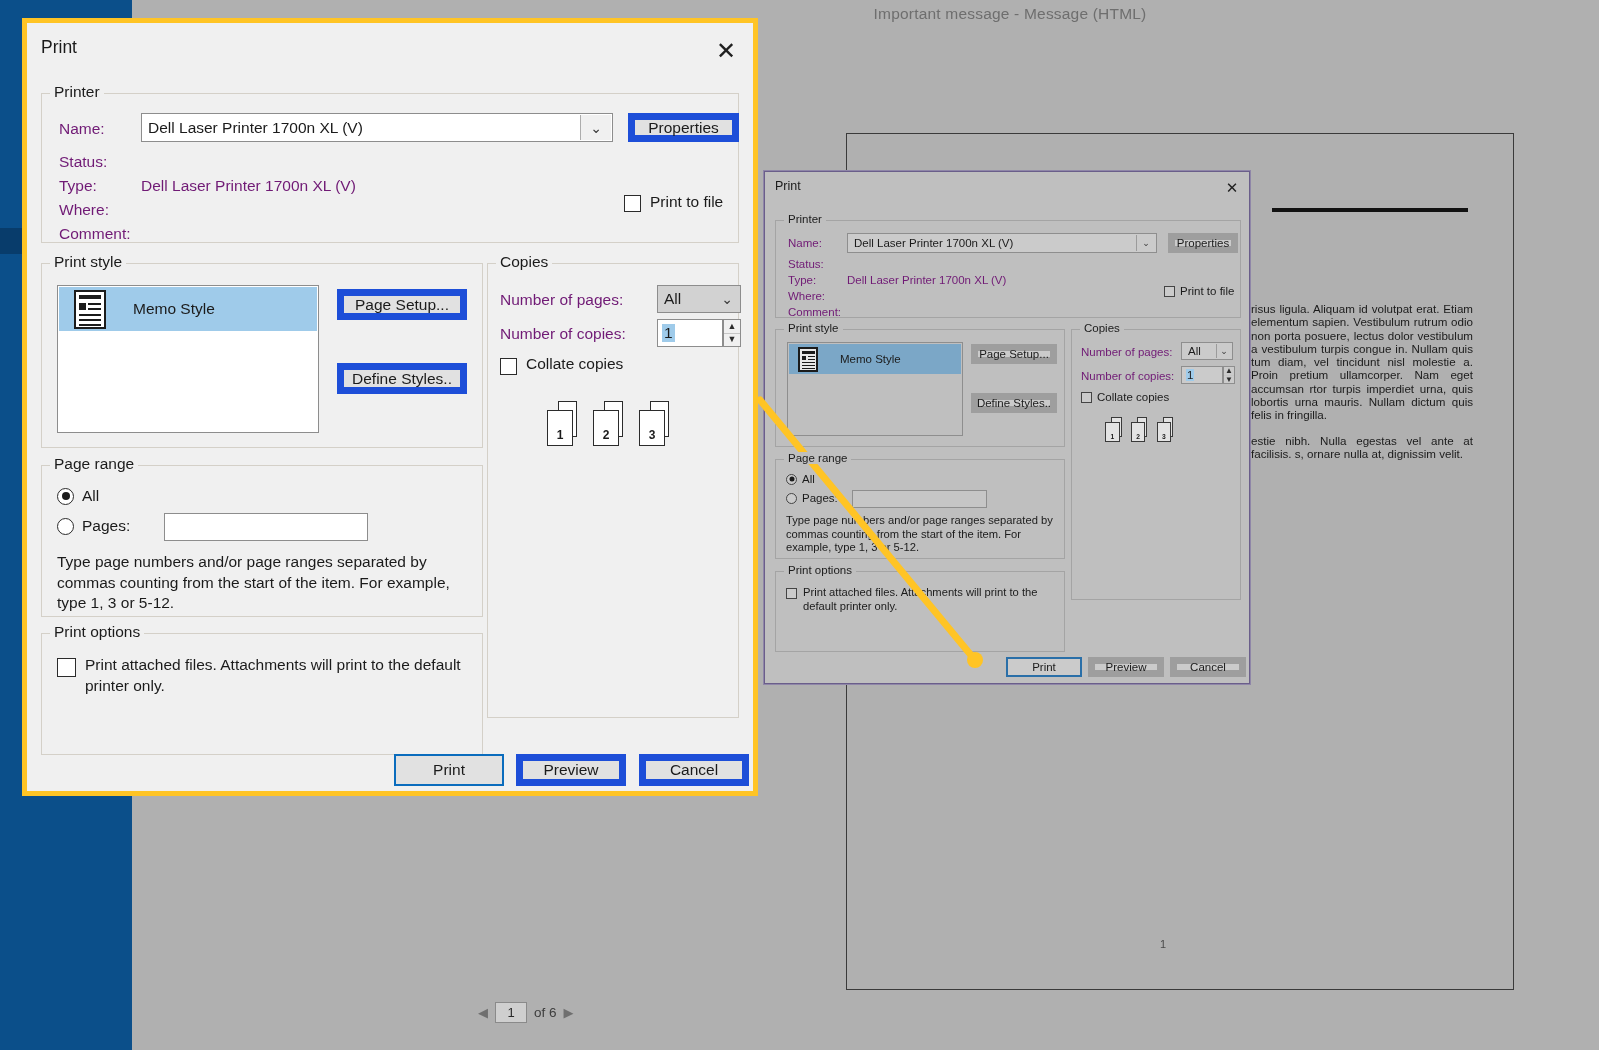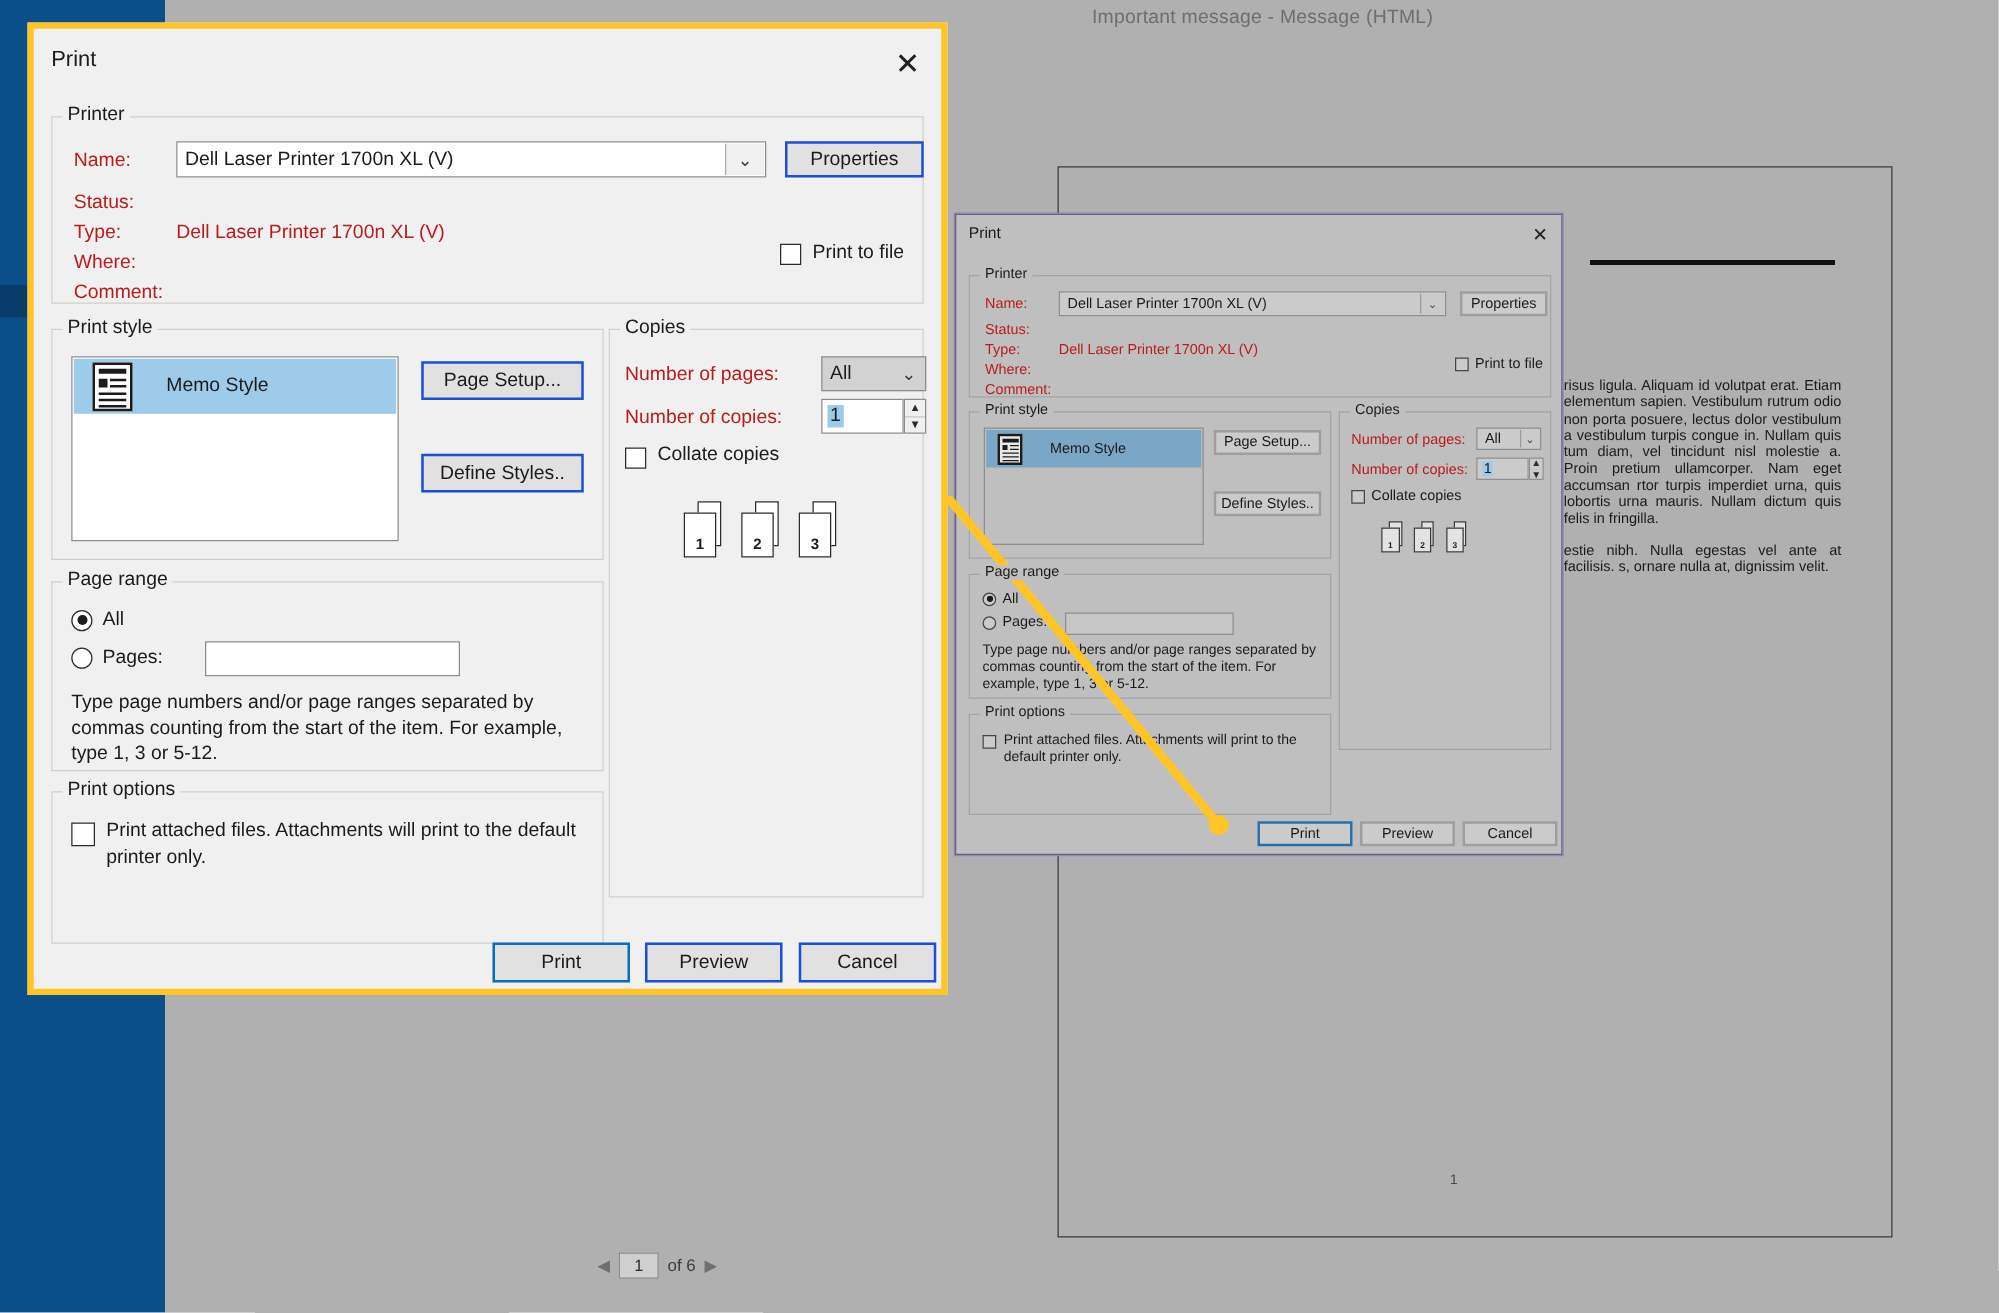--- a/index.html
+++ b/index.html
@@ -86,36 +86,36 @@
   .group-box {
     position: absolute; left: 0; right: 0; bottom: 0;
     border: 1px solid #d4d0c8;
     background: transparent;
   }
   .group-label {
     position: absolute; left: 9px; top: 0;
     background: #f0f0f0; padding: 0 4px;
     z-index: 2; color: #1b1b1b;
   }
-  .lbl { position: absolute; color: #b91c1c; white-space: nowrap; }
+  .lbl { position: absolute; color: #701a75; white-space: nowrap; }
   .field {
     position: absolute; background: #ffffff;
     border: 1px solid #8d8d8d;
     display: flex; align-items: center;
   }
   .field .val { padding-left: 6px; color: #1b1b1b; white-space: nowrap; }
   .combo-arrow {
     position: absolute; top: 1px; right: 1px; bottom: 1px;
     background: #f0f0f0; border-left: 1px solid #acacac;
     display: flex; align-items: center; justify-content: center;
     color: #3a3a3a;
   }
   .btn {
     position: absolute;
-    background: #e1e1e1; border: 2px solid #1d4ed8;
+    background: #e1e1e1; border: 7px solid #1d4ed8;
     display: flex; align-items: center; justify-content: center;
     color: #1b1b1b; cursor: pointer; white-space: nowrap;
   }
   .btn.default { border: 2px solid #0a6cbd; background: #e1e1e1; }
 
   .cb { position: absolute; display: flex; align-items: flex-start; }
   .cb .box {
     background: #fff; border: 1px solid #2b2b2b; flex: none;
   }
   .cb .cbtext { color: #1b1b1b; }

